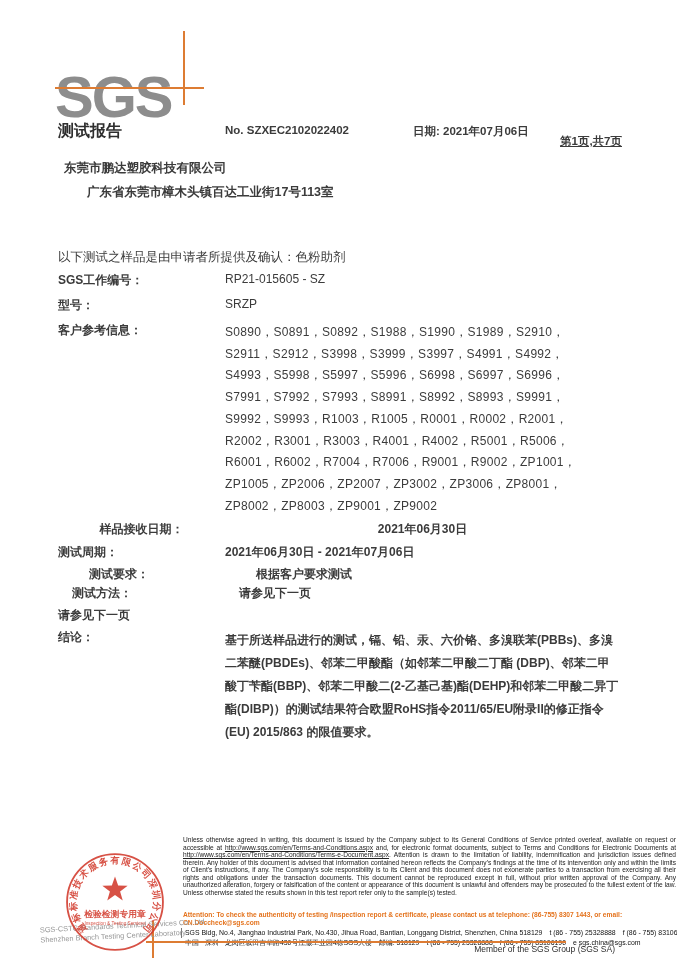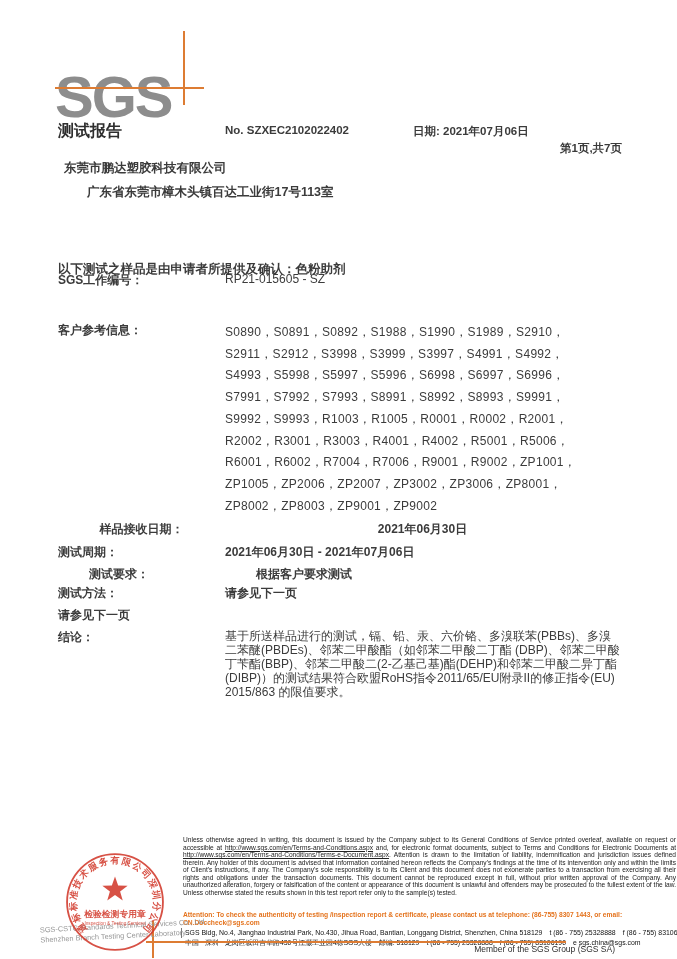--- a/index.html
+++ b/index.html
@@ -14,33 +14,33 @@
     font-size:58px; font-weight:bold; color:#8d8d8d;
     letter-spacing:-2px; line-height:1;margin-top:48px;
   }
   .logo-hline { position:absolute; left:55px; top:87px; width:149px; height:2px; background:#dd7c33; }
   .logo-vline { position:absolute; left:183px; top:31px; width:2px; height:74px; background:#dd7c33; }
 
   .title-row { position:absolute; top:121px; left:0; width:677px; height:20px; }
   .doc-title { position:absolute; left:58px; top:0; font-size:16px; font-weight:bold; color:#2e2e2e; }
   .report-no { position:absolute; left:225px; top:3px; font-size:11.5px; font-weight:600; }
   .report-date { position:absolute; left:413px; top:3px; font-size:11.5px; font-weight:600; }
-  .report-page { position:absolute; left:560px; top:20px; font-size:11.5px; font-weight:600; }
+  .report-page { position:absolute; left:560px; top:13px; font-size:11.5px; font-weight:600;text-decoration:underline; }
 
   .company-name { position:absolute; left:64px; top:160px; font-size:12.5px; font-weight:bold;text-align:center; }
   .company-addr { position:absolute; left:58px; top:184px; font-size:12.5px; font-weight:bold;margin-left:29px; }
-  .statement    { position:absolute; left:58px; top:261px; font-size:12.5px; font-weight:bold; }
+  .statement    { position:absolute; left:58px; top:249px; font-size:12.5px; font-weight:normal; }
 
   
   .frow { position:absolute; left:58px; width:562px; display:flex; font-size:12px; }
   .frow .lbl { width:167px; flex:none; font-weight:bold; }
   .frow .val { flex:1; }
   .val.cnb { font-weight:bold; }
   .ref-line { line-height:21.7px; white-space:nowrap; letter-spacing:0.3px; }
-  .conclusion-text { line-height:14px; width:398px; }
+  .conclusion-text { line-height:23px; width:398px;font-weight:bold; }
 
   
   .footer { position:absolute; left:0; top:829px; width:677px; height:130px; }
 
   .fineprint {
     position:absolute; left:183px; top:7px; width:493px;
     font-size:6.6px; line-height:7.5px; text-align:justify; color:#222222;
   }
   .fineprint .url { text-decoration:underline; }
   .attention {
@@ -83,20 +83,24 @@
   <div class="company-name">东莞市鹏达塑胶科技有限公司</div>
   <div class="company-addr">广东省东莞市樟木头镇百达工业街17号113室</div>
 
   <div class="statement">以下测试之样品是由申请者所提供及确认：色粉助剂</div>
 
   <div class="frow" style="top:272px;">
     <span class="lbl">SGS工作编号：</span>
     <span class="val">RP21-015605 - SZ</span>
   </div>
 
+  <div class="frow" style="top:297px;">
+    <span class="lbl">型号：</span>
+    <span class="val">SRZP</span>
+  </div>
 
   <div class="frow" style="top:322px;justify-content:flex-end;">
     <span class="lbl">客户参考信息：</span>
     <span class="val">
       <div class="ref-line">S0890，S0891，S0892，S1988，S1990，S1989，S2910，</div>
       <div class="ref-line">S2911，S2912，S3998，S3999，S3997，S4991，S4992，</div>
       <div class="ref-line">S4993，S5998，S5997，S5996，S6998，S6997，S6996，</div>
       <div class="ref-line">S7991，S7992，S7993，S8991，S8992，S8993，S9991，</div>
       <div class="ref-line">S9992，S9993，R1003，R1005，R0001，R0002，R2001，</div>
       <div class="ref-line">R2002，R3001，R3003，R4001，R4002，R5001，R5006，</div>
@@ -114,21 +118,21 @@
   <div class="frow" style="top:544px;">
     <span class="lbl">测试周期：</span>
     <span class="val cnb">2021年06月30日 - 2021年07月06日</span>
   </div>
 
   <div class="frow" style="top:566px;margin-left:31px;">
     <span class="lbl">测试要求：</span>
     <span class="val cnb">根据客户要求测试</span>
   </div>
 
-  <div class="frow" style="top:585px;">
+  <div class="frow" style="top:585px;margin-left:14px;">
     <span class="lbl">测试方法：</span>
     <span class="val cnb">请参见下一页</span>
   </div>
 
   <div class="frow" style="top:607px;">
     <span class="val cnb">请参见下一页</span>
   </div>
 
   <div class="frow" style="top:629px;">
     <span class="lbl">结论：</span>

